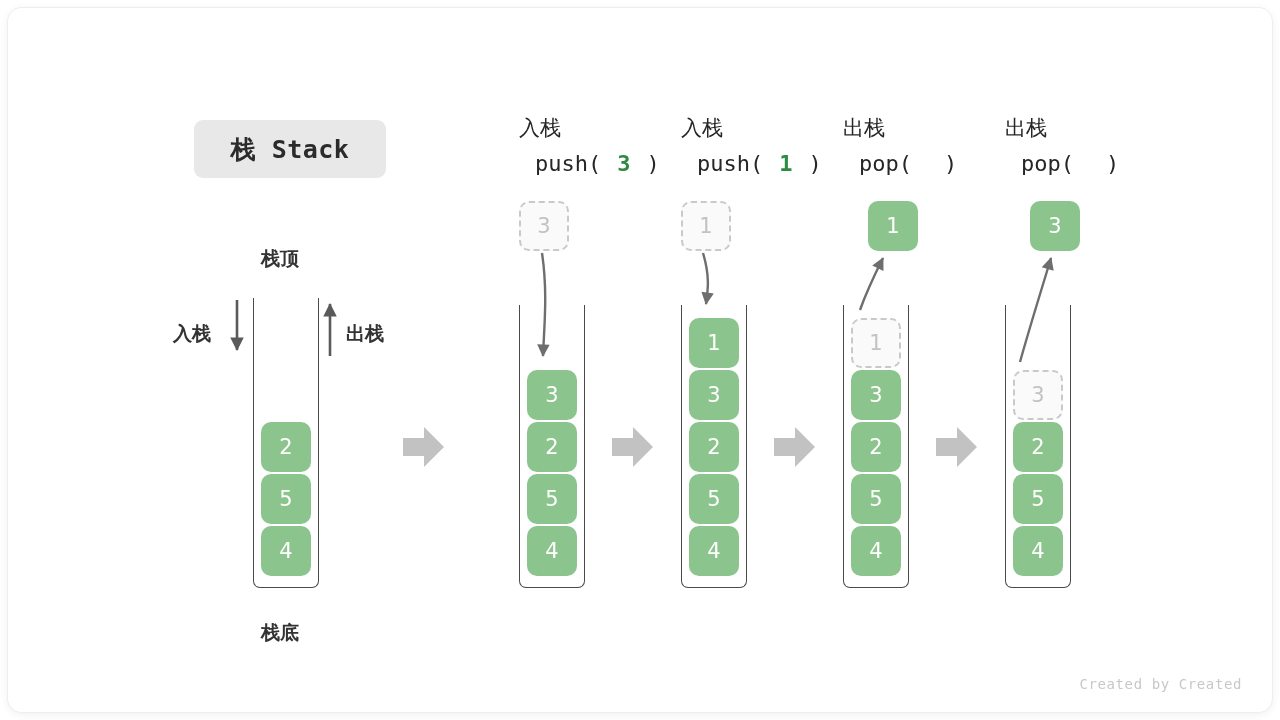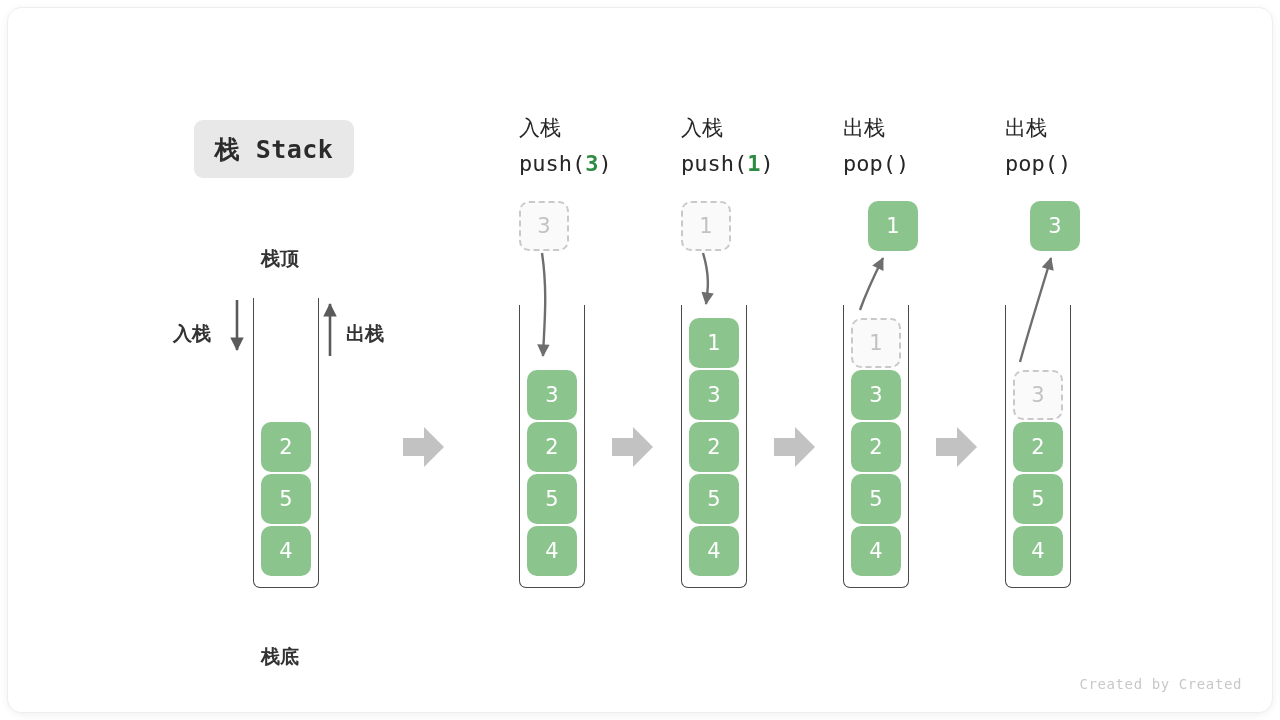--- a/index.html
+++ b/index.html
@@ -23,21 +23,21 @@
     border-radius: 14px;
     box-shadow: 0 0 0 1px #eeeeee, 0 2px 10px rgba(0,0,0,0.07);
     overflow: hidden;
   }
 
   
   .title-badge {
     position: absolute;
     left: 186px;
     top: 112px;
-    width: 160px;
+    width: 192px;
     height: 58px;
     background: #e8e8e8;
     border-radius: 9px;
     display: flex;
     align-items: center;
     justify-content: center;
     color: #2b2b2b;
     font-size: 25px;
     font-weight: bold;
     font-family: "DejaVu Sans Mono", "Liberation Mono", monospace;
@@ -57,20 +57,21 @@
     position: absolute;
     color: #262626;
     font-size: 21px;
     line-height: 36px;
     white-space: nowrap;
     font-family: "DejaVu Sans", "Liberation Sans", sans-serif;
   }
   .col-caption .mono {
     font-family: "DejaVu Sans Mono", "Liberation Mono", monospace;
     font-size: 22px;
+    margin-left: 16px;
   }
   .col-caption .arg {
     color: #2e8b42;
     font-weight: bold;
   }
 
   
   .stack-frame {
     position: absolute;
     border-left: 1.6px solid #4a4a4a;
@@ -126,21 +127,21 @@
   }
 </style>
 </head>
 <body>
 
 <div class="card">
 
   <div class="title-badge">栈 Stack</div>
 
   <div class="cn-label" style="left:253px; top:238px;">栈顶</div>
-  <div class="cn-label" style="left:253px; top:636px;">栈底</div>
+  <div class="cn-label" style="left:253px; top:612px;">栈底</div>
   <div class="cn-label" style="left:165px; top:313px;">入栈</div>
   <div class="cn-label" style="left:338px; top:313px;">出栈</div>
 
   <div class="stack-frame" style="left:245px; top:290px; width:66px; height:290px;"></div>
   <div class="cell filled" style="left:253px; top:414px;">2</div>
   <div class="cell filled" style="left:253px; top:466px;">5</div>
   <div class="cell filled" style="left:253px; top:518px;">4</div>
 
   <div class="col-caption" style="left:511px; top:102px;">
     <span>入栈</span><br>

